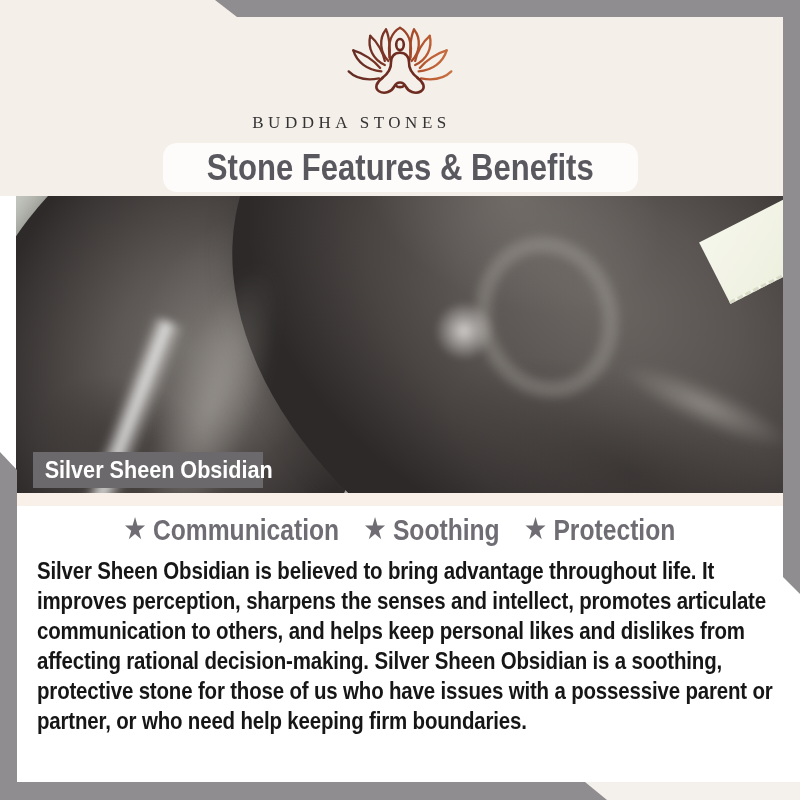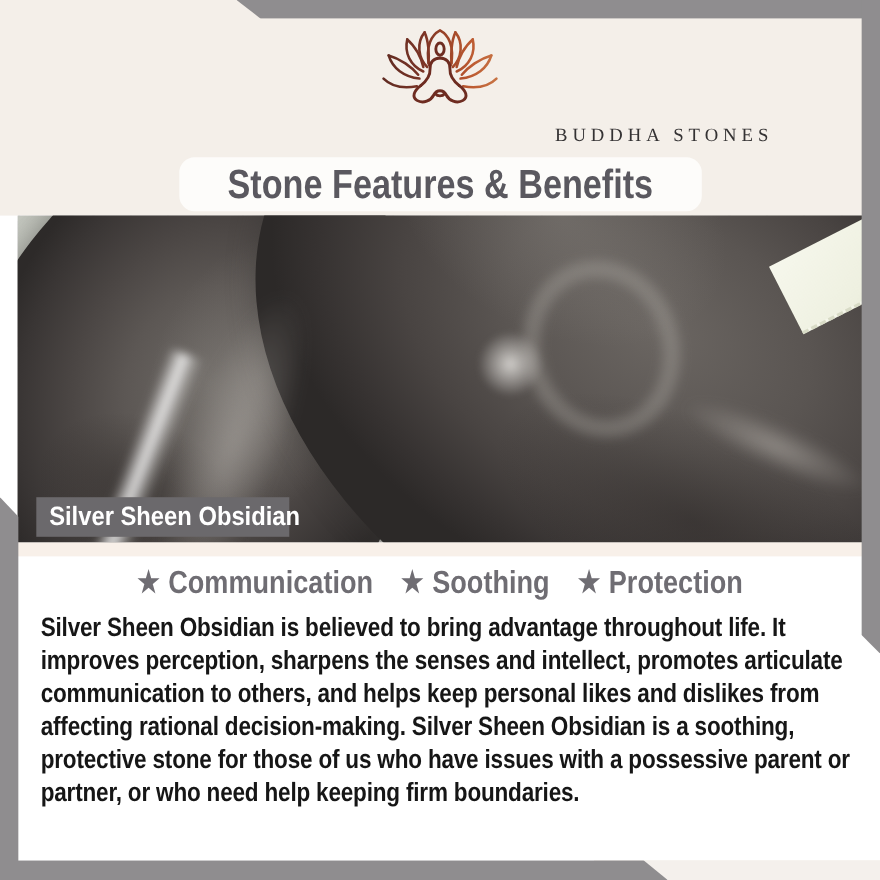--- a/index.html
+++ b/index.html
@@ -4,21 +4,21 @@
 <style>
   html,body{margin:0;padding:0;}
   #canvas{
     position:relative;width:800px;height:800px;overflow:hidden;
     background:#ffffff;font-family:"Liberation Sans",sans-serif;
   }
   
   .top-section{position:absolute;left:0;top:0;width:800px;height:196px;background:#f4efe9;}
   .logo-box{position:absolute;left:330px;top:22px;width:140px;height:86px;}
   .brand-name{
-    position:absolute;left:0;top:113px;width:703px;text-align:right;
+    position:absolute;left:0;top:113px;width:703px;text-align:center;
     font-family:"Liberation Serif",serif;font-size:17px;letter-spacing:4.5px;
     color:#343233;
   }
   .heading-bar{
     position:absolute;left:163px;top:143px;width:475px;height:49px;
     background:#fdfcfa;display:flex;align-items:center;justify-content:center;border-radius:14px;
   }
   .heading-text{
     font-size:37px;font-weight:bold;color:#5a585f;white-space:nowrap;
     transform:scaleX(0.84);transform-origin:center;

